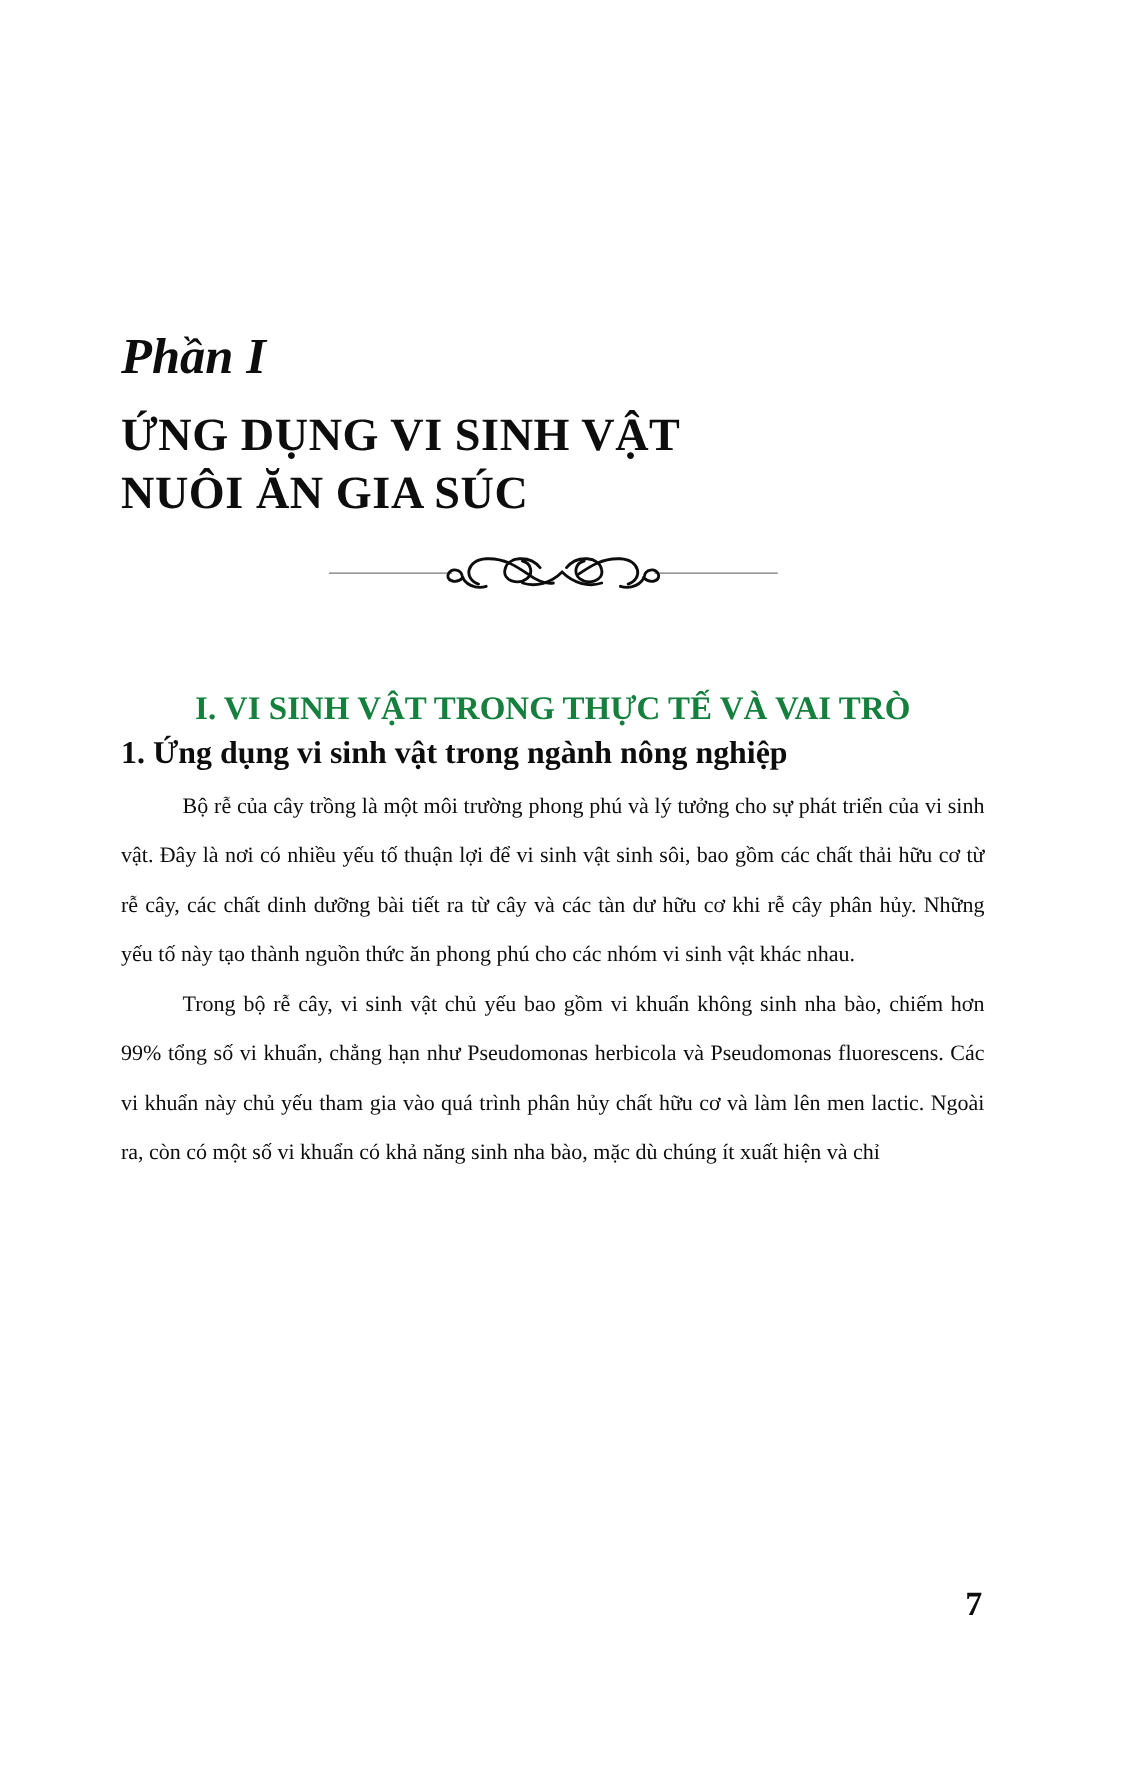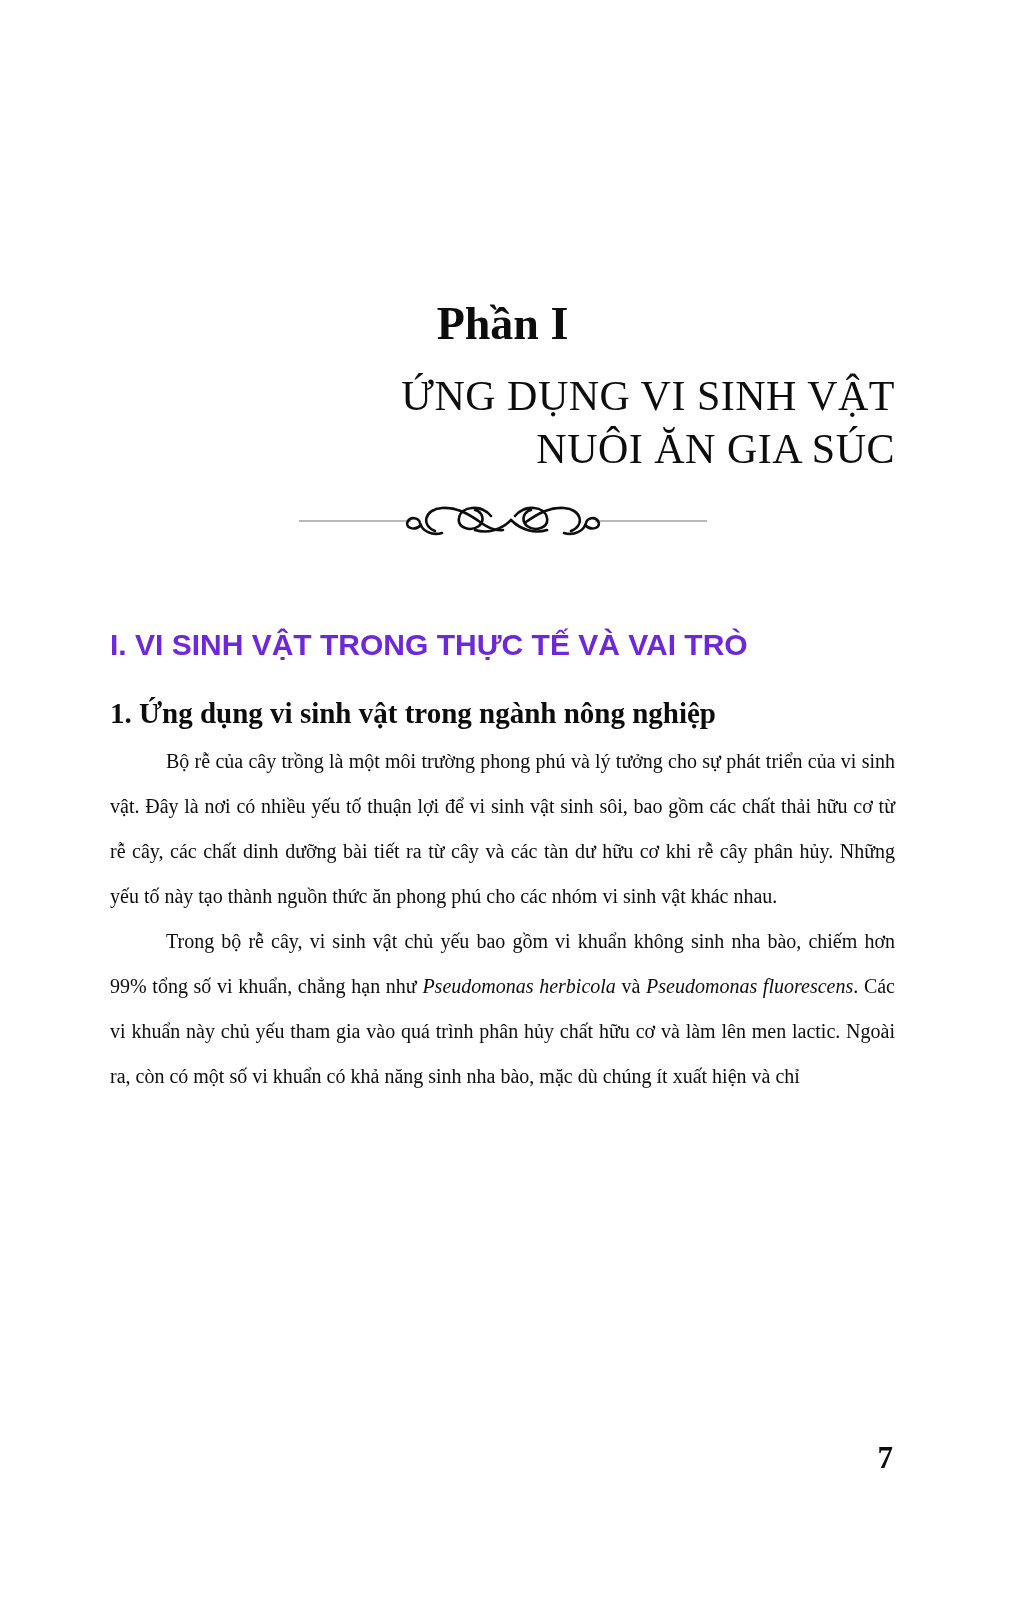--- a/index.html
+++ b/index.html
@@ -17,72 +17,71 @@
     font-family: "Liberation Serif", serif;
   }
   .content {
     position: absolute;
     left: 110px;
     top: 0;
     width: 785px;
   }
   .part-kicker {
     margin-top: 298px;
-    text-align: center;
     font-family: "Liberation Serif", serif;
     font-weight: bold;
+    font-style: italic;
     font-size: 46px;
     line-height: 52px;
     color: #0d0d0d;
   }
   .part-title {
     margin-top: 20px;
-    text-align: right;
+    text-align: left;
     font-family: "Liberation Serif", serif;
-    font-weight: normal;
+    font-weight: bold;
     font-size: 42px;
     line-height: 53px;
     letter-spacing: 0.5px;
     color: #0d0d0d;
   }
   .ornament-wrap {
     margin-top: 22px;
     text-align: center;
     height: 44px;
   }
   .section-heading {
     margin-top: 82px;
-    font-family: Liberation Sans, sans-serif;
+    text-align: center;
+    font-family: Liberation Serif, serif;
     font-weight: bold;
     font-size: 30px;
     line-height: 41px;
-    color: #6d28d9;
+    color: #15803d;
   }
   .subsection-heading {
-    margin-top: 28px;
     font-family: "Liberation Serif", serif;
     font-weight: bold;
     font-size: 29px;
     line-height: 40px;
     color: #0d0d0d;
   }
   .body-paragraph {
     margin: 0;
     font-family: "Liberation Serif", serif;
     font-size: 20px;
     line-height: 45px;
     text-align: justify;
     text-indent: 56px;
     color: #0d0d0d;
   }
   .body-paragraph.first {
     margin-top: 6px;
   }
   .species-italic {
-    font-style: italic;
   }
   .page-number {
     position: absolute;
     right: 132px;
     top: 1440px;
     font-family: "Liberation Serif", serif;
     font-weight: bold;
     font-size: 31px;
     color: #0d0d0d;
   }

